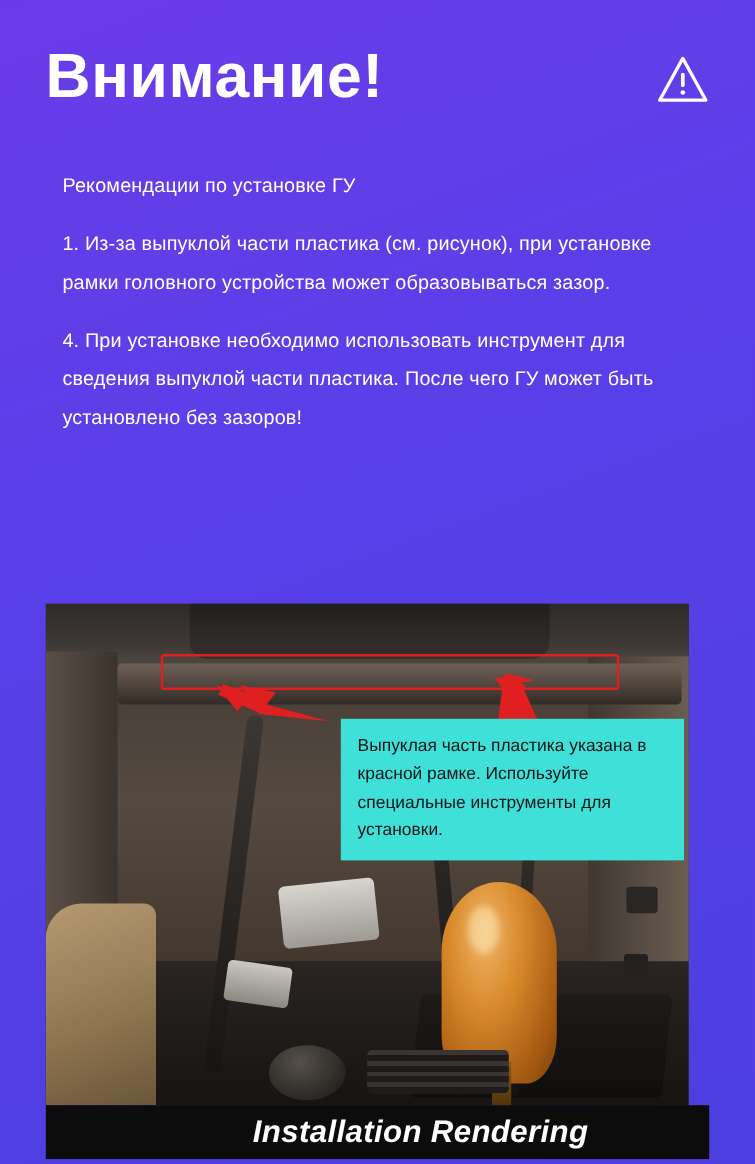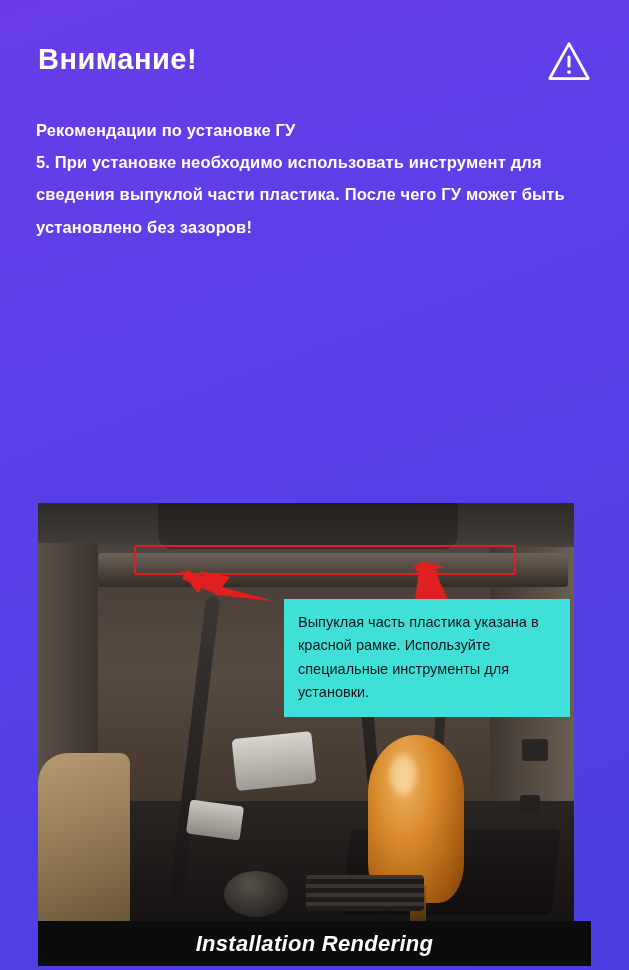--- a/index.html
+++ b/index.html
@@ -23,21 +23,21 @@
 
   
   .header {
     display: flex;
     align-items: center;
     justify-content: space-between;
     padding: 36px 38px 0 38px;
   }
   .title {
     color: #FFFFFF;
-    font-size: 29px;
+    font-size: 52px;
     font-weight: bold;
     letter-spacing: 0.5px;
     line-height: 1.1;
     margin: 0;
   }
   .warn-icon {
     width: 44px;
     height: 44px;
     flex: 0 0 auto;
     margin-top: 4px;
@@ -45,22 +45,21 @@
 
   
   .body-text {
     padding: 30px 34px 0 36px;
     color: #FFFFFF;
     font-size: 16.5px;
     line-height: 1.95;
     letter-spacing: 0.15px;
   }
   .body-text p {
-    margin: 0;
-    font-weight: bold;
+    margin: 16px;
   }
 
   
   .photo-wrap {
     position: absolute;
     left: 38px;
     top: 503px;
     width: 553px;
     height: 463px;
     overflow: hidden;
@@ -233,48 +232,50 @@
 
   
   .caption {
     position: absolute;
     left: 0;
     top: 418px;
     width: 553px;
     height: 45px;
     background: #0C0C0C;
     color: #FFFFFF;
-    font-size: 22px;
+    font-size: 26px;
     font-style: italic;
     font-weight: bold;
     display: flex;
     align-items: center;
     justify-content: center;
     letter-spacing: 0.3px;
+    padding-left: 36px;
   }
 </style>
 </head>
 <body>
 
 <div class="page">
 
   <div class="header">
     <h1 class="title">Внимание!</h1>
     <span class="warn-icon">
       <svg viewBox="0 0 48 48" width="44" height="44" aria-hidden="true">
         <path d="M24 4 L45 42 L3 42 Z" fill="none" stroke="#FFFFFF" stroke-width="3" stroke-linejoin="round"></path>
         <rect x="22.3" y="17" width="3.4" height="13" rx="1.7" fill="#FFFFFF"></rect>
         <circle cx="24" cy="35" r="2.1" fill="#FFFFFF"></circle>
       </svg>
     </span>
   </div>
 
   <div class="body-text">
     <p>Рекомендации по установке ГУ</p>
-    <p>5. При установке необходимо использовать инструмент для сведения выпуклой части пластика. После чего ГУ может быть установлено без зазоров!</p>
+    <p>1. Из-за выпуклой части пластика (см. рисунок), при установке рамки головного устройства может образовываться зазор.</p>
+    <p>4. При установке необходимо использовать инструмент для сведения выпуклой части пластика. После чего ГУ может быть установлено без зазоров!</p>
   </div>
 
   <div class="photo-wrap">
     <div class="photo">
       <div class="bg-base"></div>
       <div class="dash-top"></div>
       <div class="dash-top2"></div>
       <div class="left-pillar"></div>
       <div class="right-pillar"></div>
       <div class="console-bar"></div>

